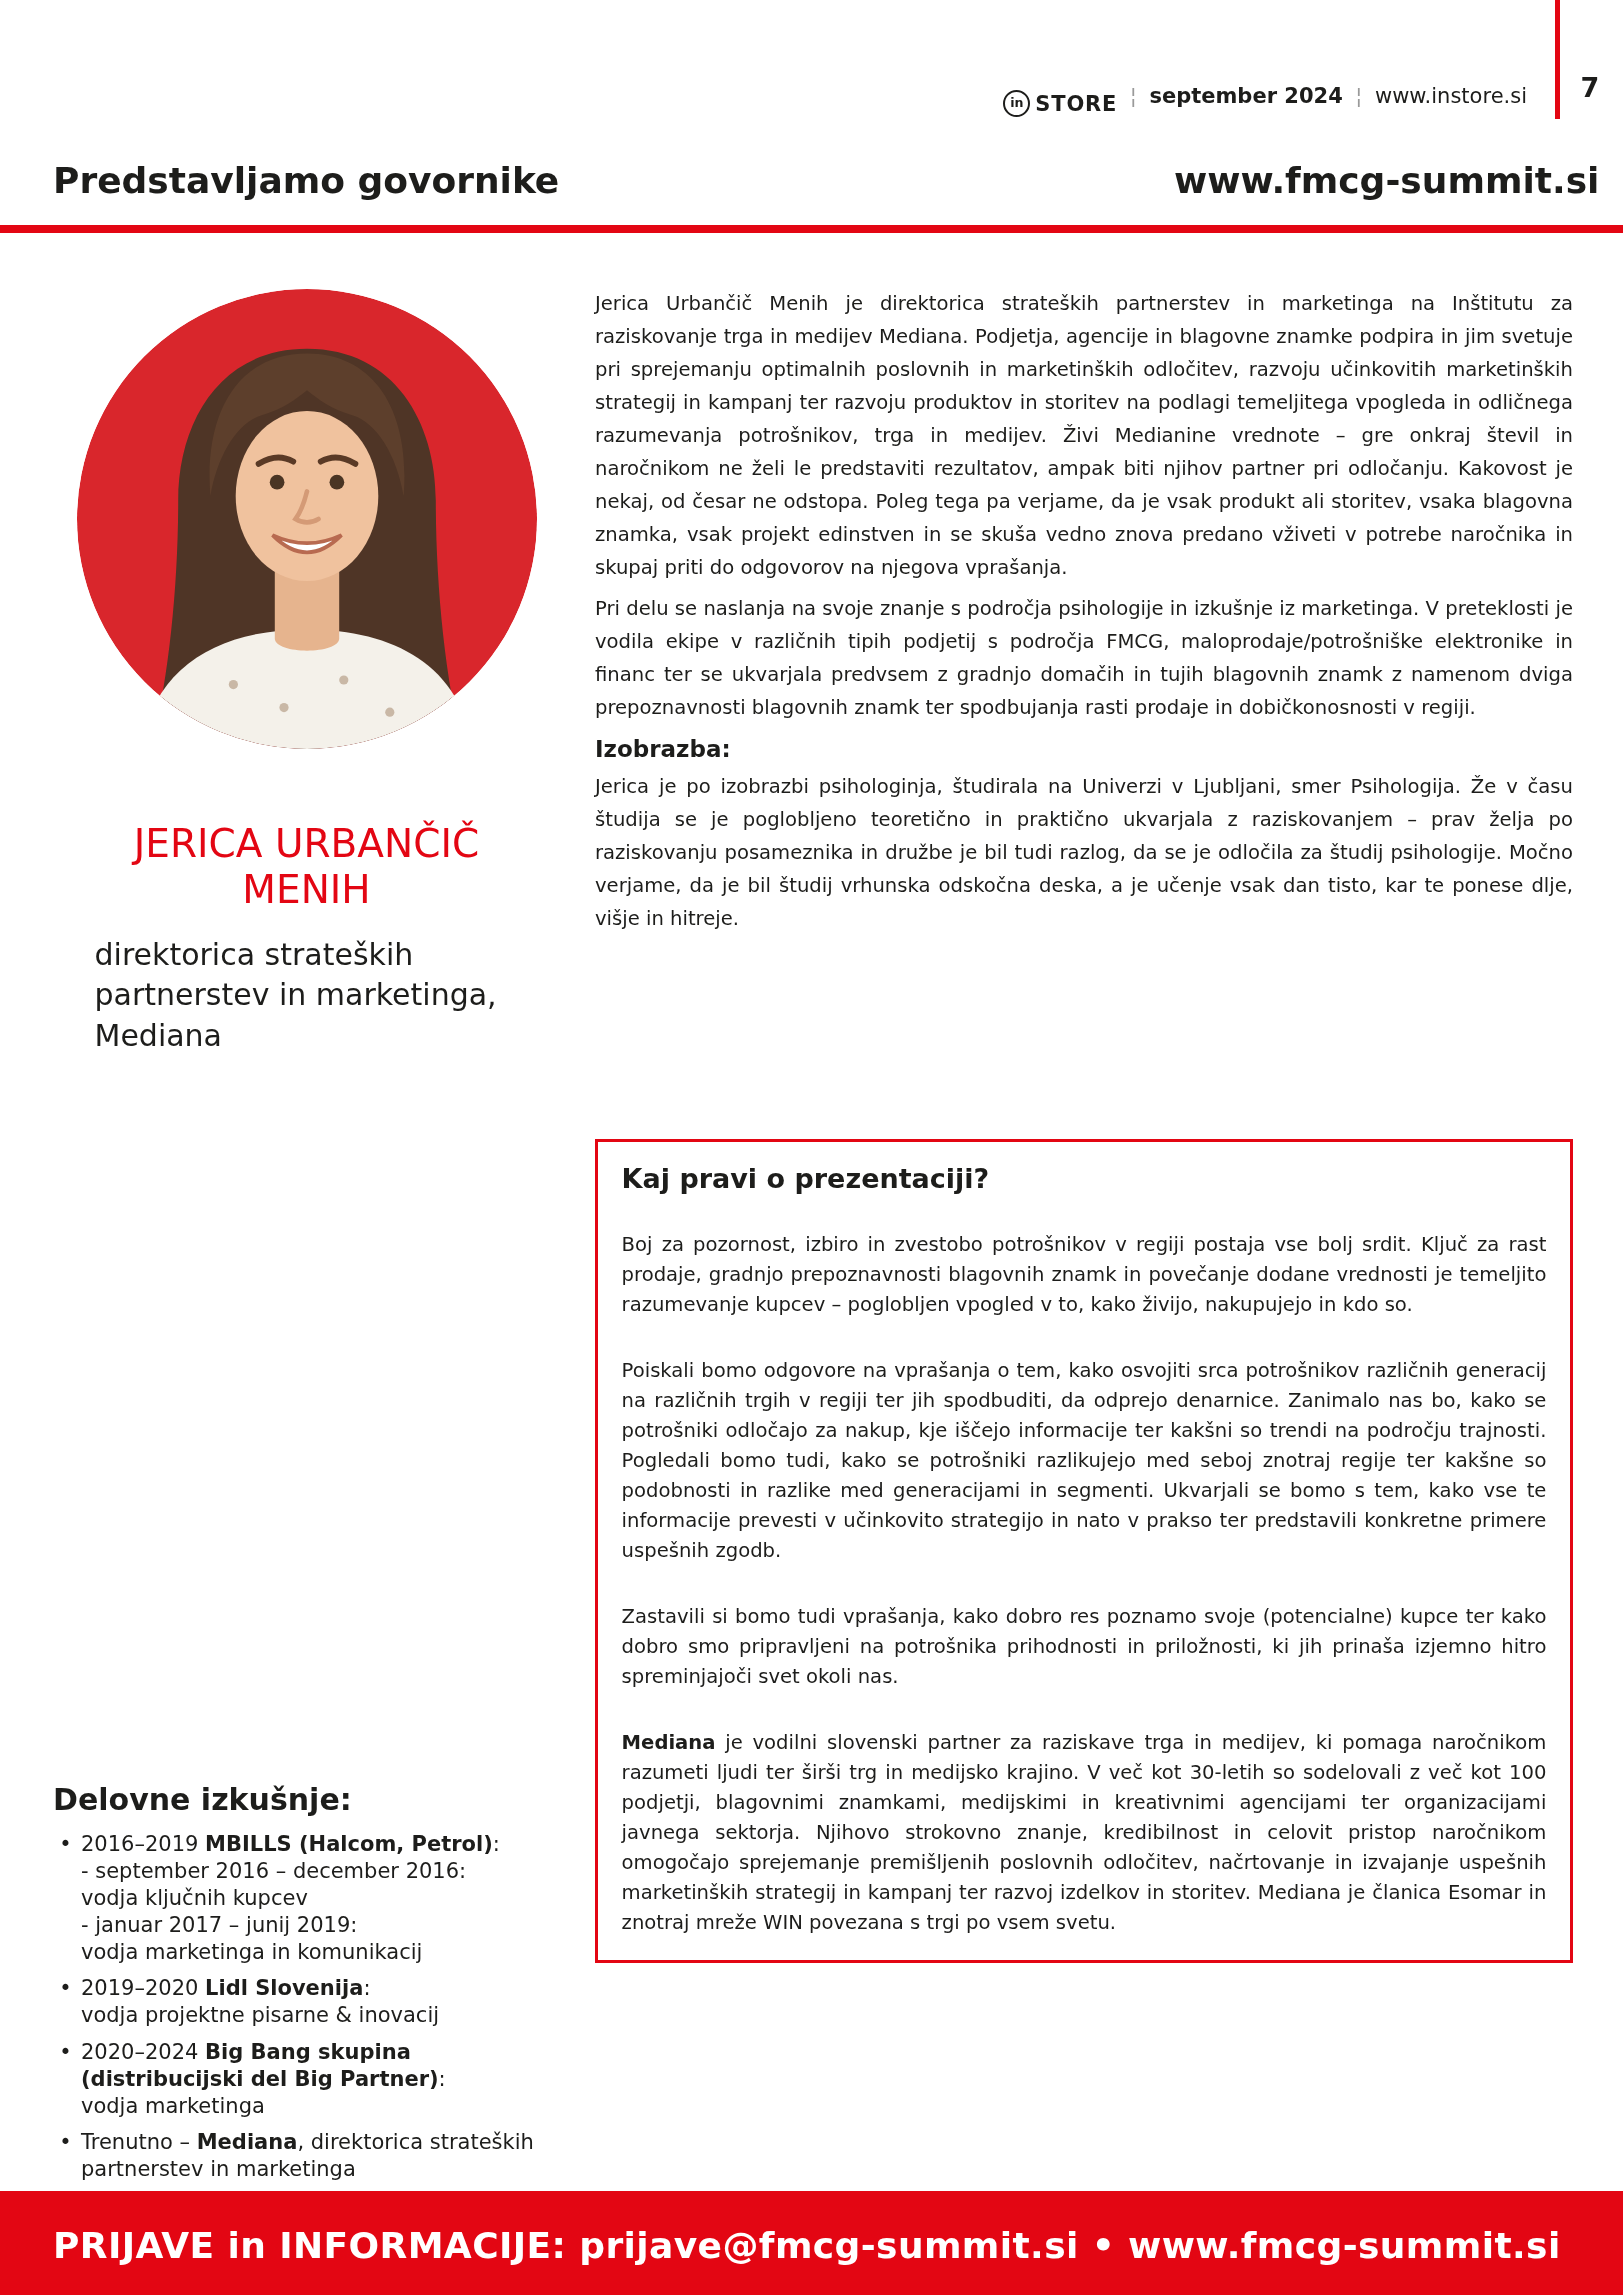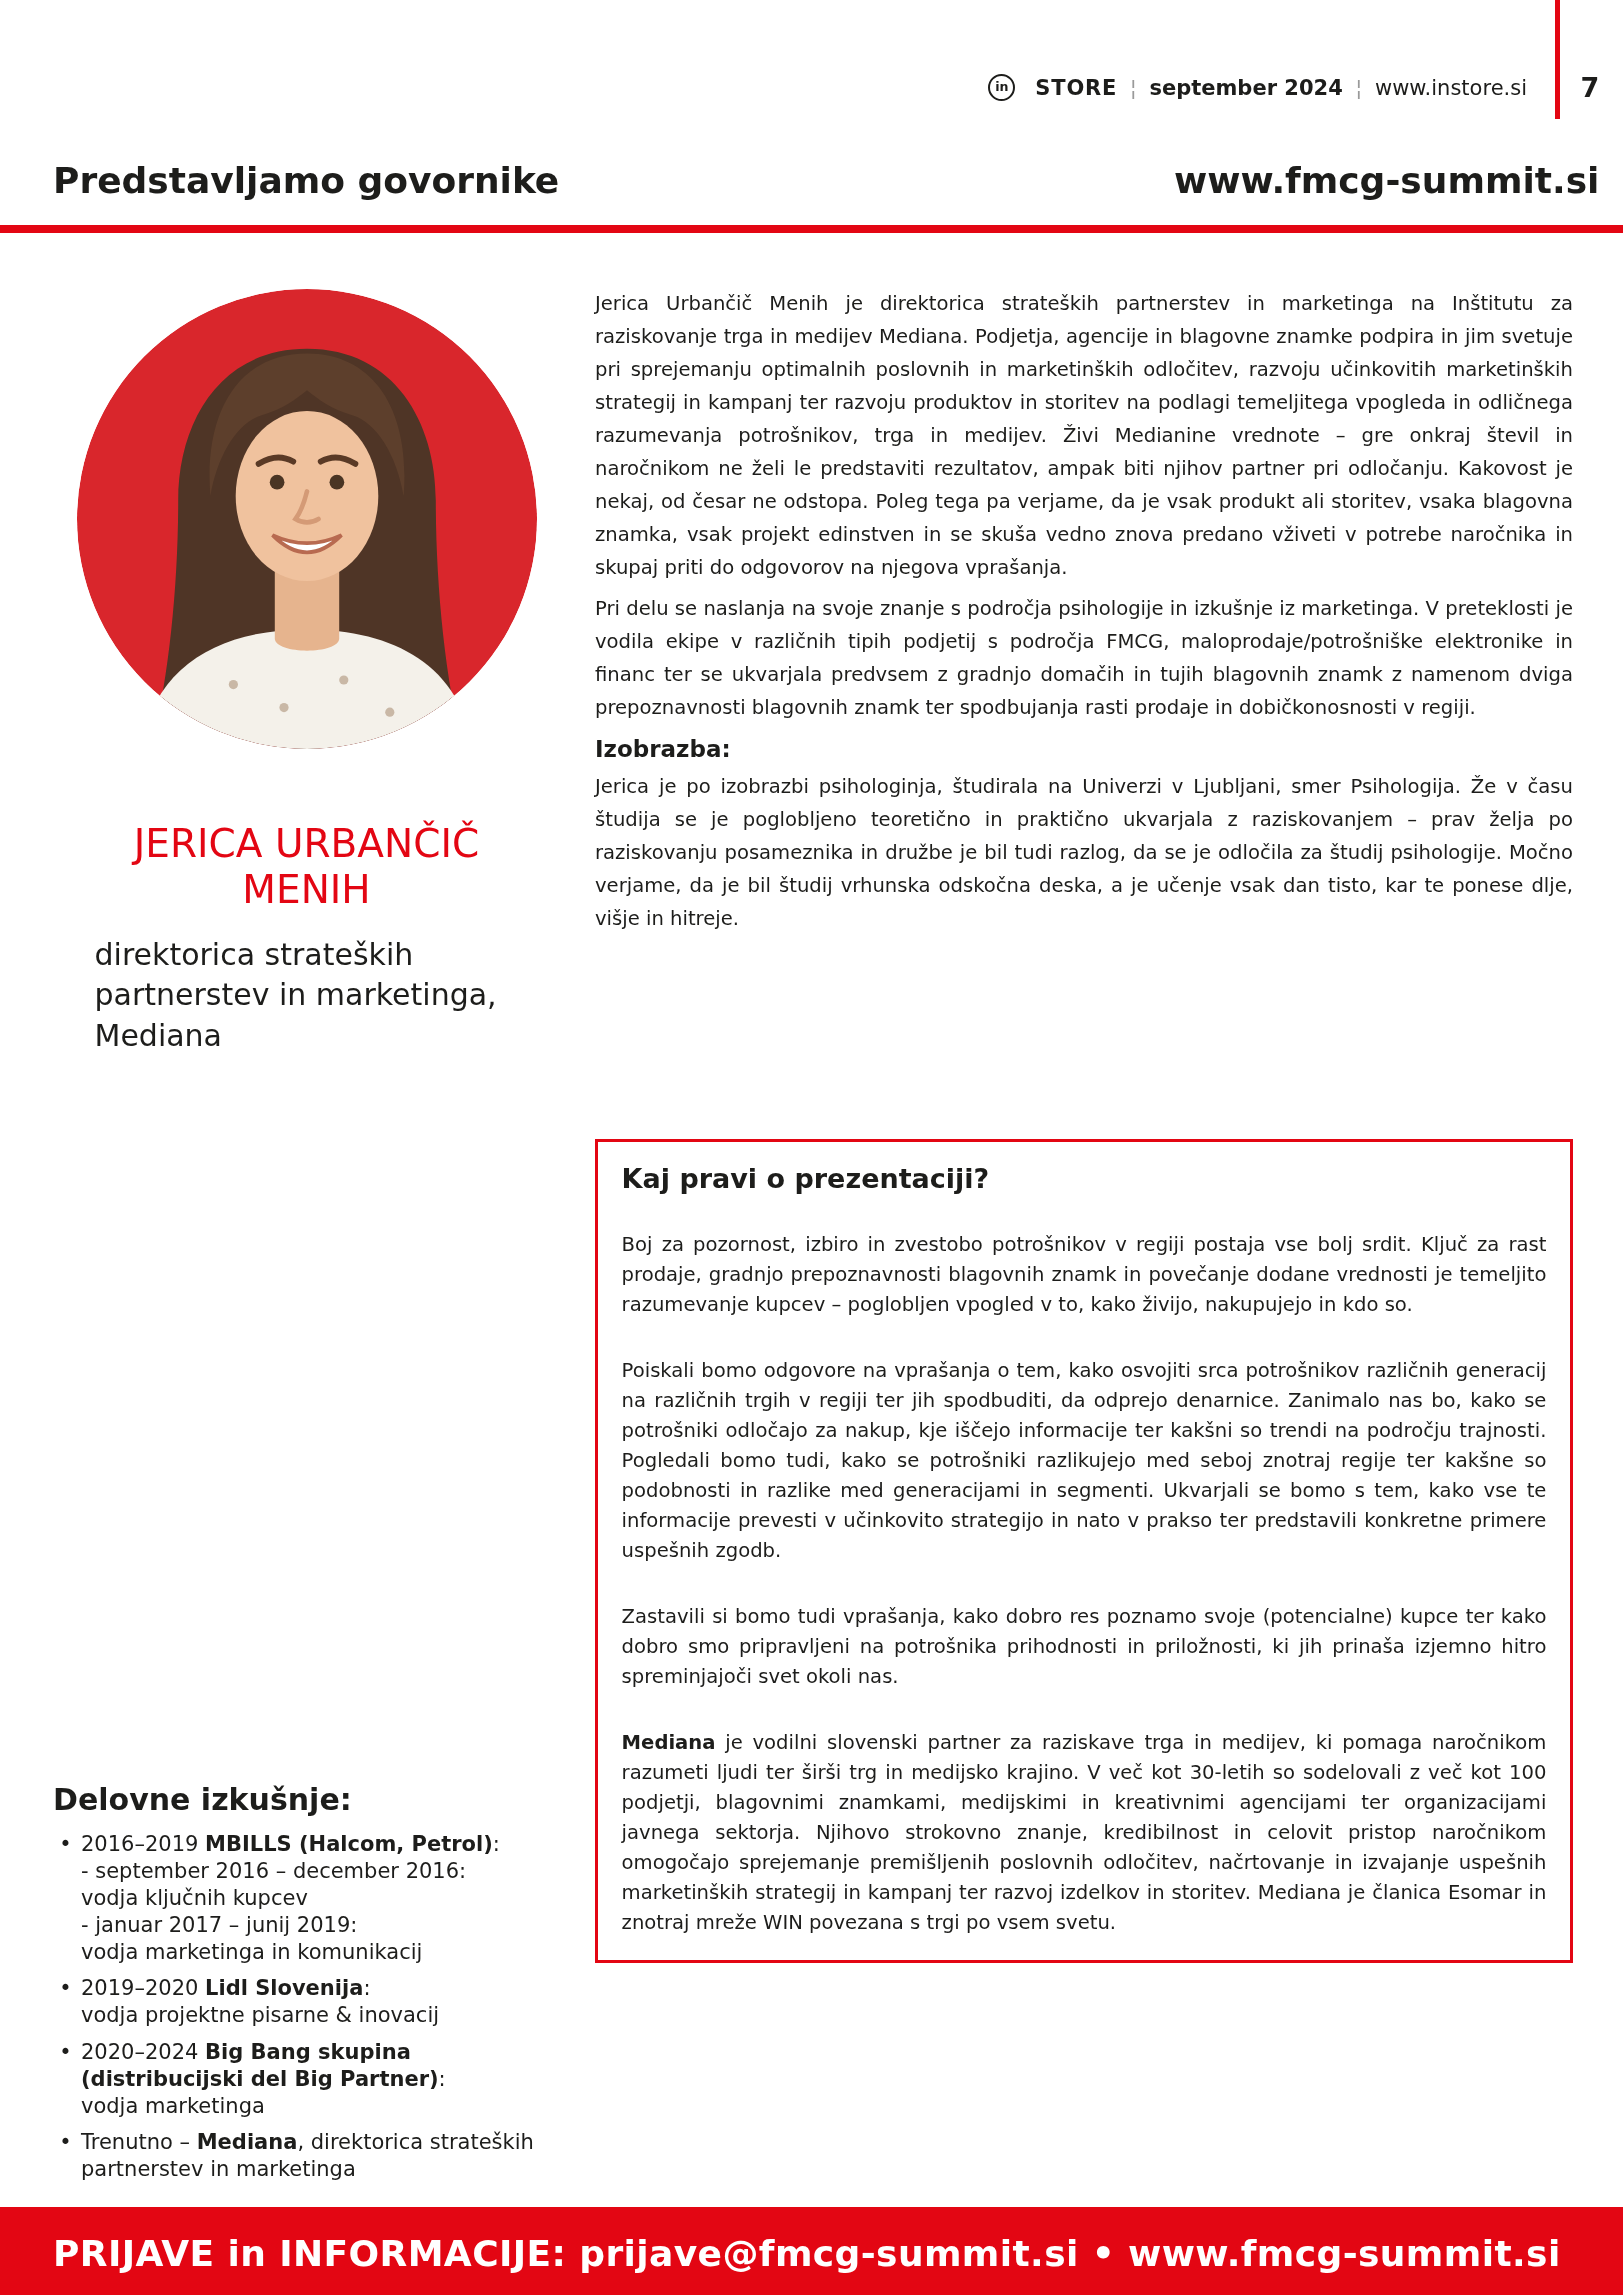--- a/index.html
+++ b/index.html
@@ -4,21 +4,21 @@
 <style>
   * { margin:0; padding:0; box-sizing:border-box; }
   html,body { background:#ffffff; }
   body { font-family:"DejaVu Sans", sans-serif; color:#1d1d1b; }
   .page { position:relative; width:1623px; height:2295px; background:#fff; overflow:hidden;
           --red:#e30613; }
 
   
   .masthead-info { position:absolute; top:74px; right:96px; display:flex; align-items:center;
                    gap:12.6px; font-size:21px; white-space:nowrap; }
-  .logo { display:flex; align-items:center; gap:20px; font-weight:bold; }
+  .logo { display:flex; align-items:center; gap:5px; font-weight:bold;margin-top:16px; }
   .logo-circle { width:27px; height:27px; border:2.4px solid #1d1d1b; border-radius:50%;
                  display:flex; align-items:center; justify-content:center;
                  font-size:12.6px; font-weight:bold; line-height:1; }
   .logo-word { letter-spacing:0.8px; }
   .sep { color:#9a9a9a; }
   .issue { font-weight:bold; }
   .vline { position:absolute; top:0; right:63px; width:5.5px; height:119px; background:var(--red); }
   .pageno { position:absolute; top:72px; right:23.6px; font-size:27px; font-weight:bold; }
 
   
@@ -48,21 +48,21 @@
   .bio p { font-size:19.6px; line-height:33px; text-align:justify; margin-bottom:7.9px; }
   .edu-heading { font-size:23px; font-weight:bold; margin:12.6px 0 7.9px; }
 
   .pbox { margin-top:204px; border:3.1px solid var(--red); padding:20.4px 23.6px 22px; }
   .pbox-title { font-size:27px; font-weight:bold; margin-bottom:7.9px; }
   .pbox-subtitle { font-size:27px; font-weight:bold; line-height:1.3; margin-bottom:12.6px; }
   .pbox p { font-size:19.6px; line-height:30px; text-align:justify; margin-bottom:9.4px;margin-top:36px; }
   .pbox p:last-child { margin-bottom:0; }
 
   
-  .footer { position:absolute; left:0; right:0; bottom:0; height:88px; background:var(--red);
+  .footer { position:absolute; left:0; right:0; bottom:0; height:104px; background:var(--red);
             display:flex; align-items:center; padding:4px 31px 0 53px; }
   .footer p { color:#ffffff; font-weight:bold; font-size:36px; letter-spacing:0.4px; white-space:nowrap; }
 </style>
 </head>
 <body>
 
 <div class="page">
 
   <div class="masthead-info">
     <span class="logo">

